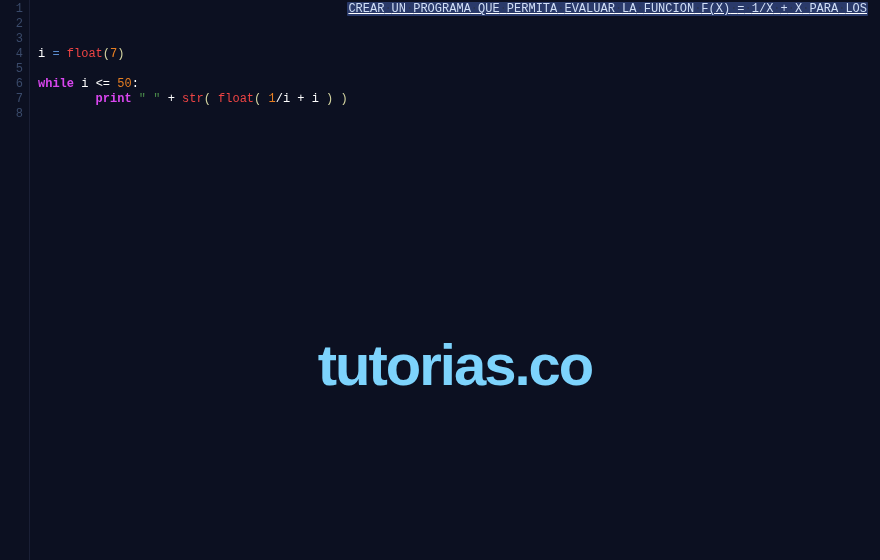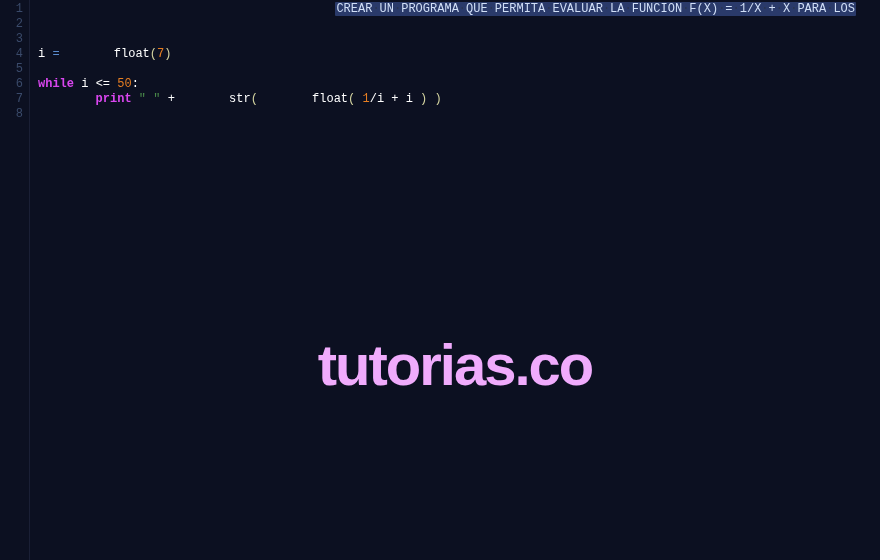--- a/index.html
+++ b/index.html
@@ -43,49 +43,50 @@
       position: relative;
     }
     .line {
       height: 15px;
       line-height: 15px;
       white-space: pre;
     }
     .comment-block {
       position: absolute;
       top: 2px;
-      right: 24px;
+      right: 12px;
       text-align: left;
+      text-decoration: underline;
     }
     .comment-block .line {
       color: #d1dff7;
     }
     .selected {
       background: #2a3a6a;
       border-radius: 1px;
       padding: 0 1px;
     }
     .tok-var { color: #ffffff; }
     .tok-op { color: #ffffff; }
     .tok-assign { color: #5a8ccf; }
-    .tok-builtin { color: #ffffff; margin-left: 47px; }
+    .tok-builtin { color: #ef4444; }
     .tok-keyword { color: #d946ef; font-weight: bold; }
     .tok-number { color: #e67e22; }
     .tok-string { color: #4a8a4a; }
     .tok-paren { color: #d4d4a0; }
     .tok-colon { color: #ffffff; }
     .watermark {
       position: absolute;
       left: 50%;
       top: 65%;
       transform: translate(-50%, -50%);
       font-family: 'Arial Black', 'Arial', sans-serif;
       font-size: 58px;
       font-weight: 900;
-      color: #f0abfc;
+      color: #7dd3fc;
       letter-spacing: -2px;
       user-select: none;
       pointer-events: none;
     }
     .ws-dot {
       color: #2a3550;
     }
   </style>
 </head>
 <body>

